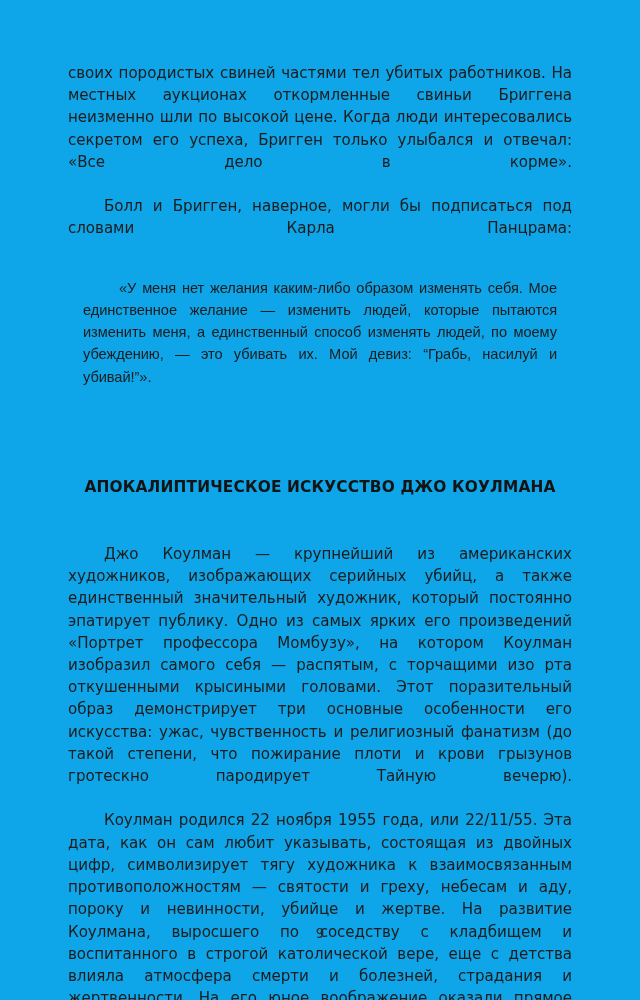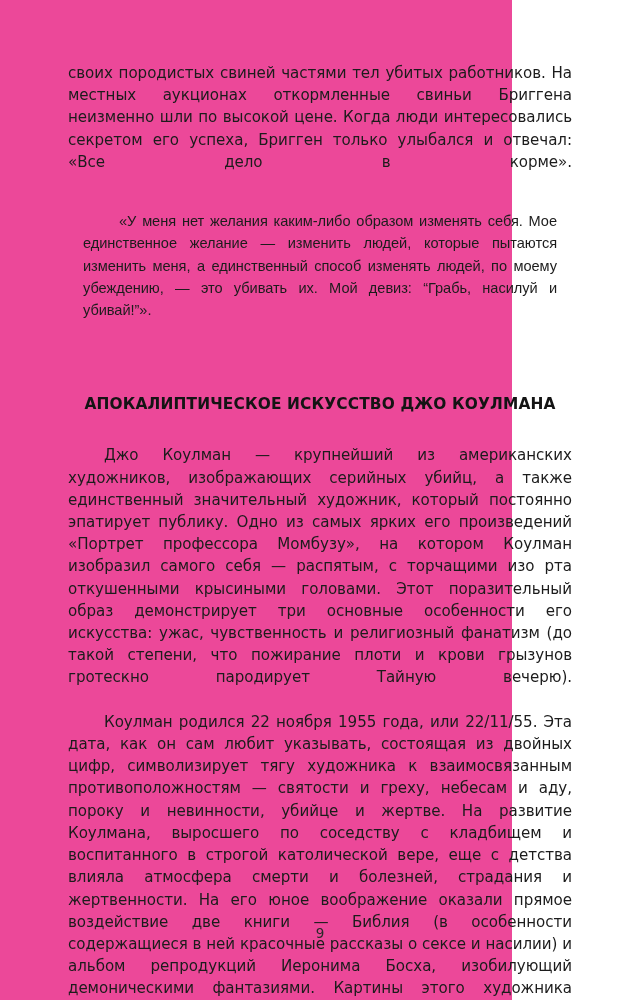--- a/index.html
+++ b/index.html
@@ -15,23 +15,23 @@
     overflow: hidden;
     font-family: "DejaVu Sans", sans-serif;
     color: #1c1c1c;
     -webkit-font-smoothing: antialiased;
   }
 
   .page {
     position: absolute;
     left: 0;
     top: 0;
-    width: 512px;
+    width: 640px;
     height: 1000px;
-    background: #ec4899;
+    background: #0ea5e9;
   }
 
   .text-column {
     position: absolute;
     left: 68px;
     top: 62px;
     width: 504px;
   }
 
   
@@ -76,21 +76,21 @@
     hyphens: manual;
   }
   p.quote:after {
     content: "";
     display: inline-block;
     width: 100%;
   }
 
   
   h2.section-heading {
-    margin: 0;
+    margin: 16px;
     font-family: "DejaVu Sans", "Liberation Sans", sans-serif;
     font-weight: bold;
     font-size: 15.4px;
     line-height: 20px;
     text-align: center;
     text-transform: uppercase;
     letter-spacing: 0.15px;
     color: #141414;
     white-space: nowrap;
   }
@@ -114,20 +114,21 @@
 </style>
 </head>
 <body>
 
 <div class="page">
 
   <div class="text-column">
 
     <p class="para no-indent">своих породистых свиней частями тел убитых работников. На местных аукционах откормленные свиньи Бриггена неизменно шли по высокой цене. Когда люди интересовались секретом его успеха, Бригген только улыбался и отвечал: «Все дело в корме».</p>
 
+    <p class="para">Болл и Бригген, наверное, могли бы подписаться под словами Карла Панцрама:</p>
 
     <p class="quote">«У меня нет желания каким-либо образом изменять себя. Мое единственное желание — изменить людей, которые пытаются изменить меня, а единственный способ изменять людей, по моему убеждению, — это убивать их. Мой девиз: “Грабь, насилуй и убивай!”».</p>
 
     <div class="gap-before-heading"></div>
 
     <h2 class="section-heading">АПОКАЛИПТИЧЕСКОЕ ИСКУССТВО ДЖО КОУЛМАНА</h2>
 
     <div class="gap-after-heading"></div>
 
     <p class="para">Джо Коулман — крупнейший из американских художников, изображающих серийных убийц, а также единственный значительный художник, который постоянно эпатирует публику. Одно из самых ярких его произведений «Портрет профессора Момбузу», на котором Коулман изобразил самого себя — распятым, с торчащими изо рта откушенными крысиными головами. Этот поразительный образ демонстрирует три основные особенности его искусства: ужас, чувственность и религиозный фанатизм (до такой степени, что пожирание плоти и крови грызунов гротескно пародирует Тайную вечерю).</p>

